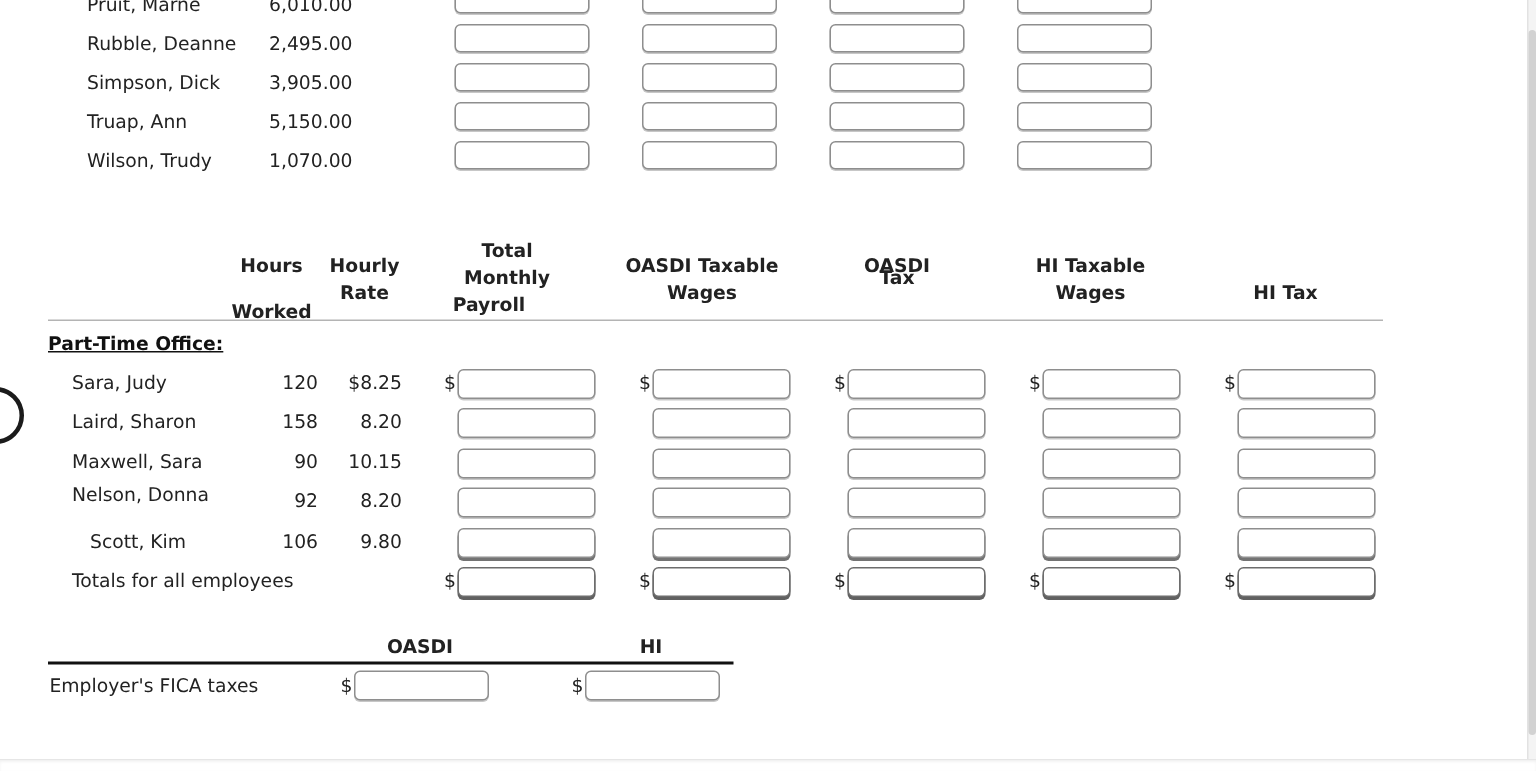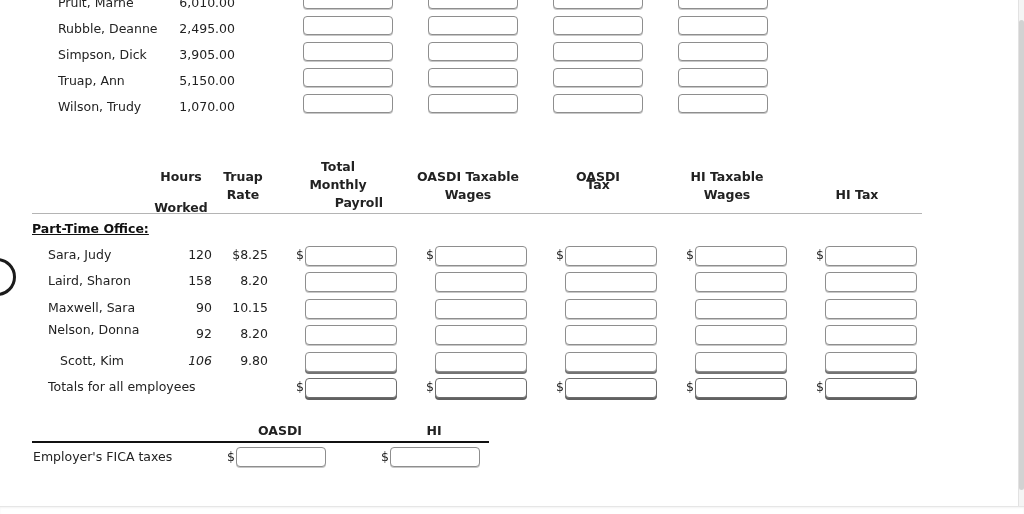--- a/index.html
+++ b/index.html
@@ -151,25 +151,25 @@
       <div class="txt r" style="left:135px; top:100px; width:100px;">1,070.00</div>
       <input class="fld " style="left: 303px; top: 94px; width: 90px; height: 19px;" type="text">
       <input class="fld " style="left: 428px; top: 94px; width: 90px; height: 19px;" type="text">
       <input class="fld " style="left: 553px; top: 94px; width: 90px; height: 19px;" type="text">
       <input class="fld " style="left: 678px; top: 94px; width: 90px; height: 19px;" type="text">
     </div>
 
   <div id="main-headers">
       <div class="txt b c" style="left:146px; top:170px; width:70px;">Hours</div>
       <div class="txt b c" style="left:146px; top:201px; width:70px;">Worked</div>
-      <div class="txt b c" style="left:208px; top:170px; width:70px;">Truap</div>
+      <div class="txt b c" style="left:208px; top:170px; width:70px;">Hourly</div>
       <div class="txt b c" style="left:208px; top:188px; width:70px;">Rate</div>
       <div class="txt b c" style="left:293px; top:160px; width:90px;">Total</div>
       <div class="txt b c" style="left:293px; top:178px; width:90px;">Monthly</div>
-      <div class="txt b c" style="left:293px; top:196px; width:90px;text-align:right;">Payroll</div>
+      <div class="txt b c" style="left:281px; top:196px; width:90px;">Payroll</div>
       <div class="txt b c" style="left:398px; top:170px; width:140px;">OASDI Taxable</div>
       <div class="txt b c" style="left:398px; top:188px; width:140px;">Wages</div>
       <div class="txt b c" style="left:553px; top:170px; width:90px;">OASDI</div>
       <div class="txt b c" style="left:553px; top:178px; width:90px;">Tax</div>
       <div class="txt b c" style="left:667px; top:170px; width:120px;">HI Taxable</div>
       <div class="txt b c" style="left:667px; top:188px; width:120px;">Wages</div>
       <div class="txt b c" style="left:812px; top:188px; width:90px;">HI Tax</div>
     </div>
 
   <div class="rule" style="left:32px; top:213px; width:890px;"></div>
@@ -208,21 +208,21 @@
       <input class="fld " style="left: 825px; top: 299px; width: 92px; height: 20px;" type="text">
       <div class="txt " style="left:48px; top:323px;">Nelson, Donna</div>
       <div class="txt r" style="left:150px; top:327px; width:62px;">92</div>
       <div class="txt r" style="left:206px; top:327px; width:62px;">8.20</div>
       <input class="fld " style="left: 305px; top: 325px; width: 92px; height: 20px;" type="text">
       <input class="fld " style="left: 435px; top: 325px; width: 92px; height: 20px;" type="text">
       <input class="fld " style="left: 565px; top: 325px; width: 92px; height: 20px;" type="text">
       <input class="fld " style="left: 695px; top: 325px; width: 92px; height: 20px;" type="text">
       <input class="fld " style="left: 825px; top: 325px; width: 92px; height: 20px;" type="text">
       <div class="txt " style="left:60px; top:354px;">Scott, Kim</div>
-      <div class="txt r" style="left:150px; top:354px; width:62px;font-style:italic;">106</div>
+      <div class="txt r" style="left:150px; top:354px; width:62px;">106</div>
       <div class="txt r" style="left:206px; top:354px; width:62px;">9.80</div>
       <input class="fld heavy" style="left: 305px; top: 352px; width: 92px; height: 20px;" type="text">
       <input class="fld heavy" style="left: 435px; top: 352px; width: 92px; height: 20px;" type="text">
       <input class="fld heavy" style="left: 565px; top: 352px; width: 92px; height: 20px;" type="text">
       <input class="fld heavy" style="left: 695px; top: 352px; width: 92px; height: 20px;" type="text">
       <input class="fld heavy" style="left: 825px; top: 352px; width: 92px; height: 20px;" type="text">
       <div class="txt " style="left:48px; top:380px;">Totals for all employees</div>
       <div class="dollar" style="left:296px; top:380px;">$</div>
       <input class="fld total" style="left: 305px; top: 378px; width: 92px; height: 20px;" type="text">
       <div class="dollar" style="left:426px; top:380px;">$</div>

